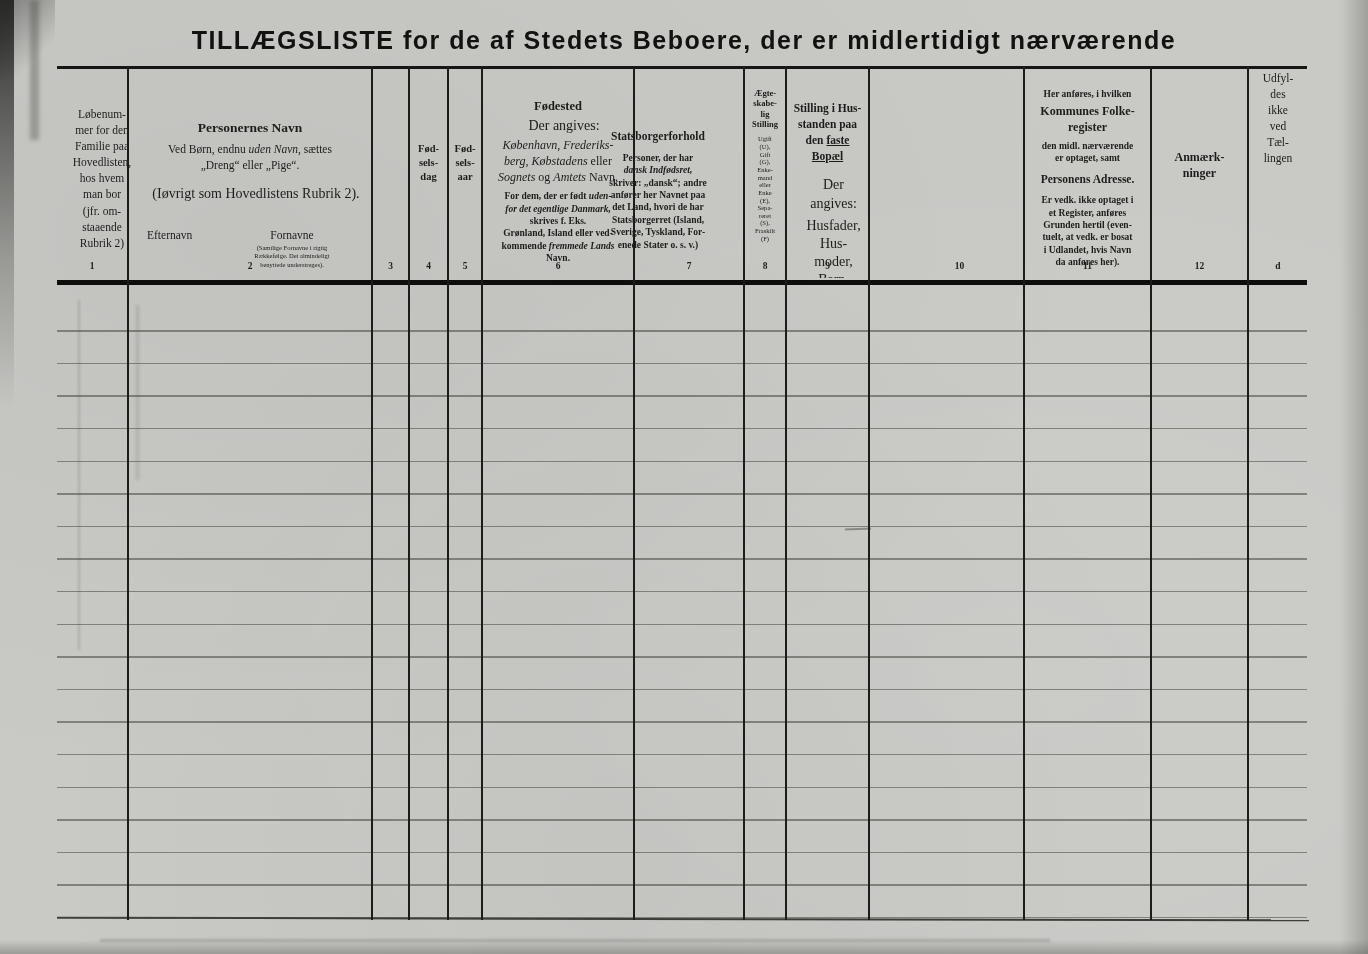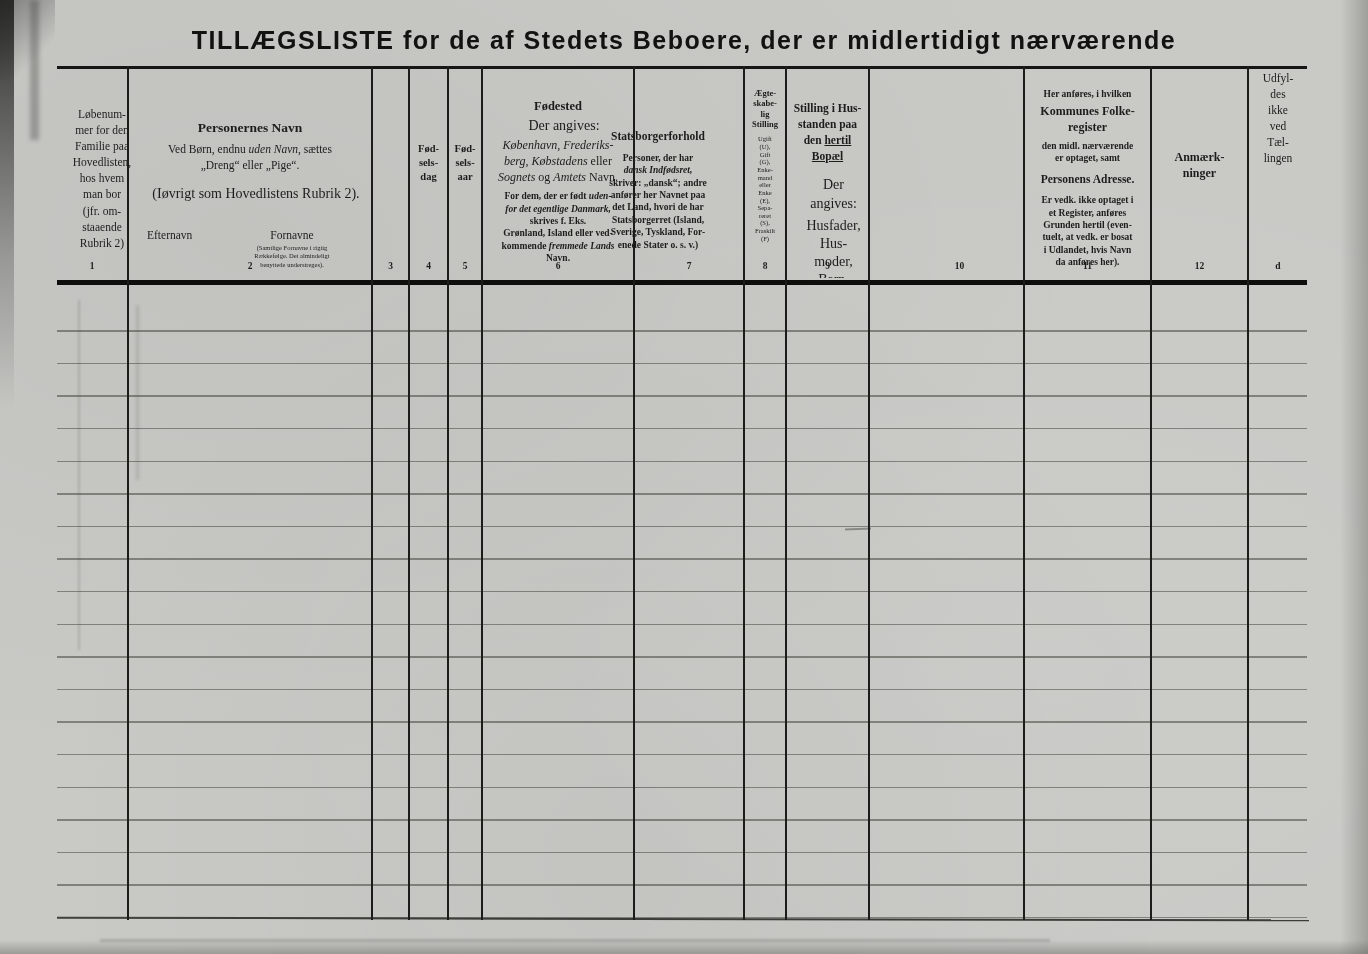--- a/index.html
+++ b/index.html
@@ -164,21 +164,21 @@
 Sepa-
 reret
 (S),
 Fraskilt
 (F)</div>
   </div>
 
   <div class="hcell" style="left:787px;width:81px;">
     <div class="bold t115 pre" style="padding-top:30px"><span>Stilling i Hus-
 standen paa
-den </span><span class="u">hertil</span></div>
+den </span><span class="u">faste</span></div>
     <div class="bold t115"><span class="u">Bopæl</span></div>
     <div class="t10" style="margin-top:12px">Der angives:</div>
     <div class="t10 pre" style="margin-top:4px">Husfader, Hus-
 moder, Barn.
 Slægtning o. l.
 Medhjælper
 Pensionær
 Logerende o. l.</div>
   </div>
 

